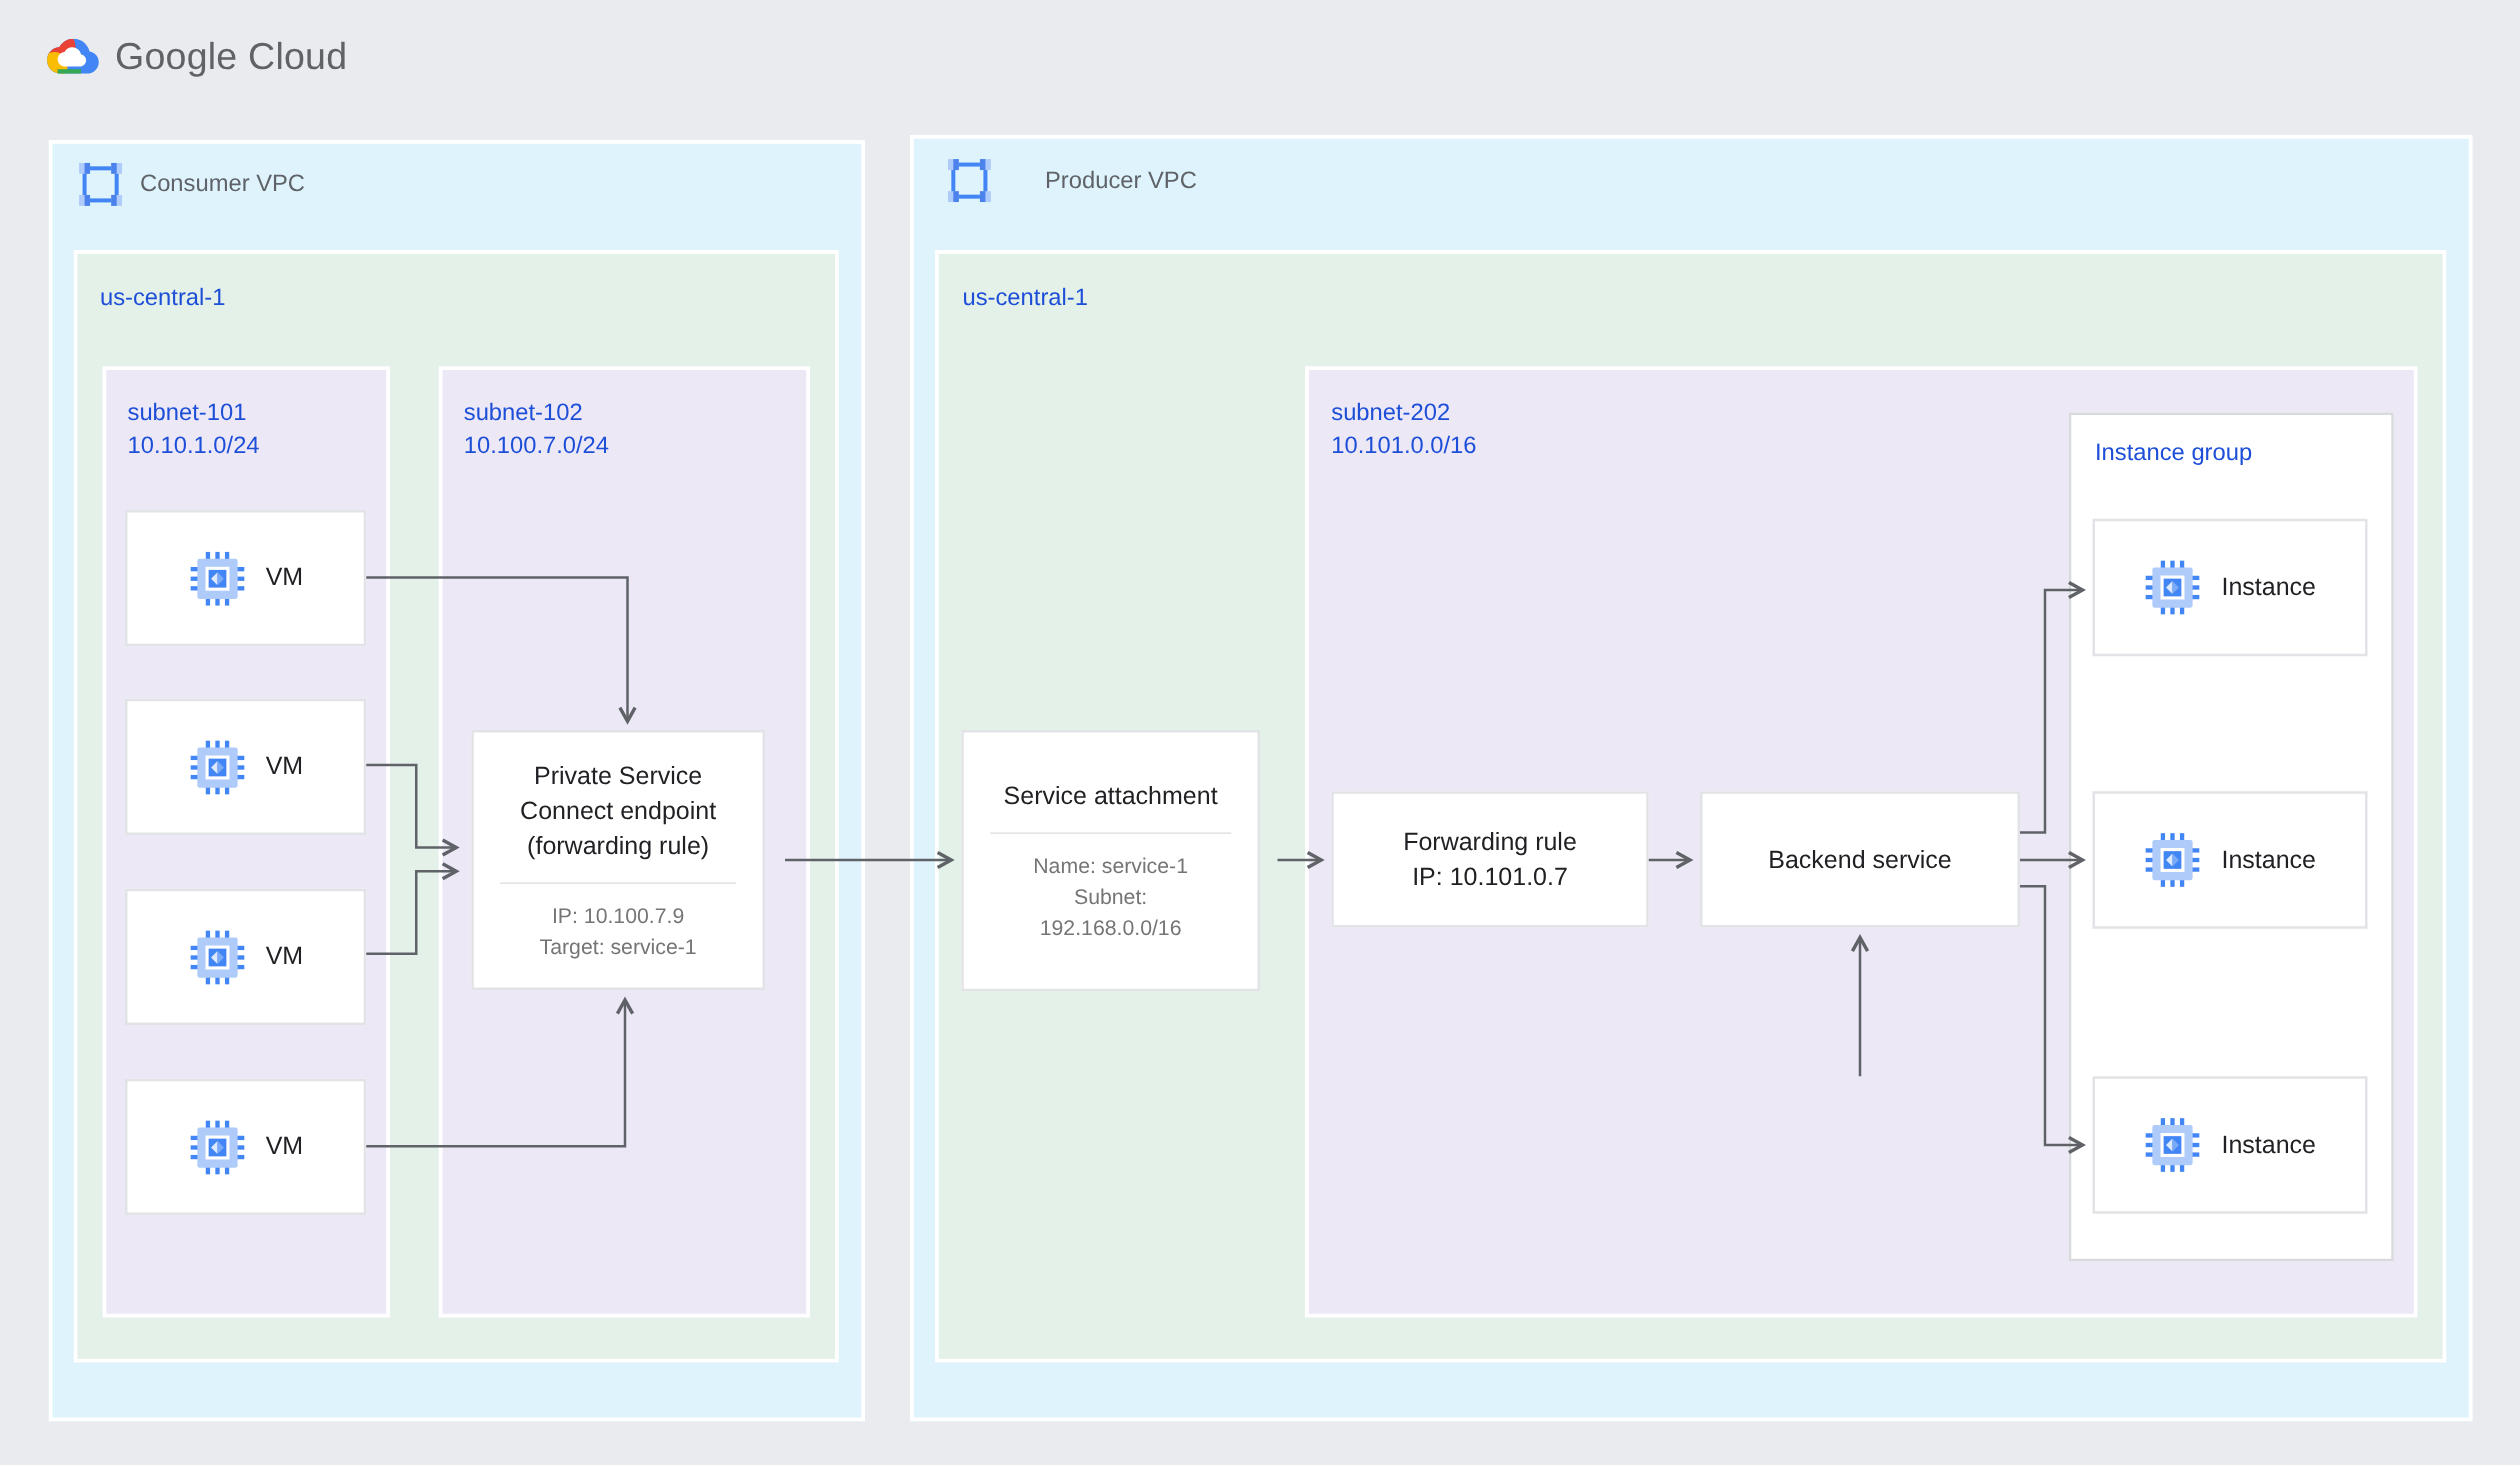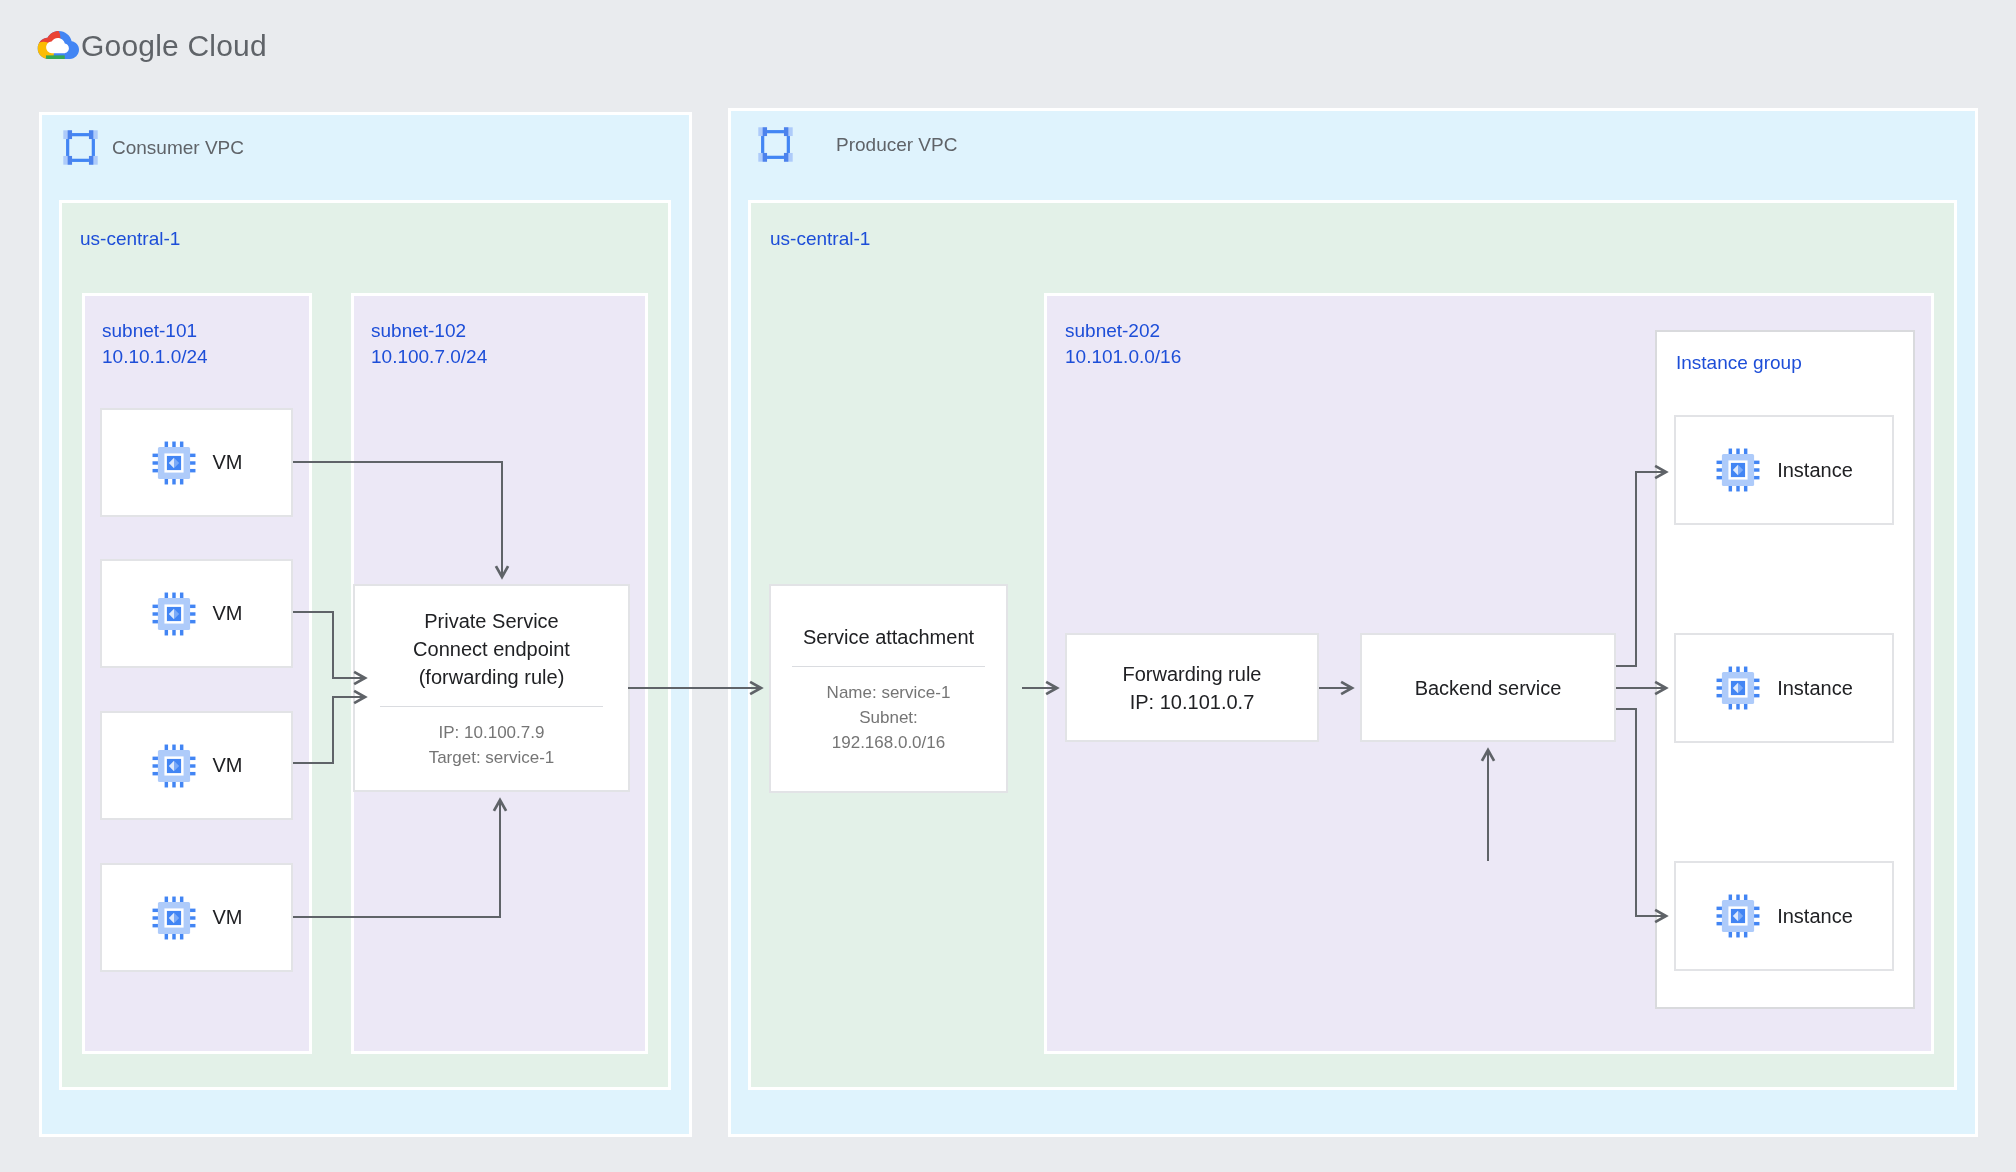--- a/index.html
+++ b/index.html
@@ -22,21 +22,21 @@
   .node{position:absolute;box-sizing:border-box;background:#ffffff;border:2px solid #e2e3e6;}
   .node-center{display:flex;align-items:center;justify-content:center;}
   .node-col{display:flex;flex-direction:column;align-items:center;justify-content:center;text-align:center;}
   .node-row{display:flex;flex-direction:row;align-items:center;justify-content:center;gap:16px;}
   .node-title{font-size:20px;line-height:28px;color:#202124;}
   .node-sub{font-size:17px;line-height:25px;color:#757575;}
   .divider{width:82%;height:1px;background:#dadce0;margin:15px 0 13px 0;}
   .chip-label{font-size:20px;color:#202124;}
   .group-box{position:absolute;box-sizing:border-box;background:#ffffff;border:2px solid #d9dadd;}
   
-  .logo{position:absolute;left:31px;top:26px;display:flex;align-items:center;}
+  .logo{position:absolute;left:31px;top:26px;display:flex;align-items:center;gap:11px;}
   .logo .logo-text{font-size:30px;color:#5f6368;letter-spacing:0.2px;}
   svg.icon{display:block;}
   #arrow-layer{position:absolute;left:0;top:0;pointer-events:none;}
 </style>
 </head>
 <body>
 
 <div id="stage">
 
   <svg width="0" height="0" style="position:absolute" aria-hidden="true">
@@ -136,21 +136,21 @@
       </svg>
     <span class="chip-label">VM</span>
   </div>
 
   <div class="zone zone-subnet" style="left:351px;top:293px;width:297px;height:761px;"></div>
   <div class="zone-label" style="left:371px;top:318px;">
     <span class="line">subnet-102</span>
     <span class="line">10.100.7.0/24</span>
   </div>
 
-  <div class="node node-col" style="left:353px;top:584px;width:277px;height:208px;">
+  <div class="node node-col" style="left:377px;top:584px;width:235px;height:208px;">
     <div class="node-title">
       <div>Private Service</div>
       <div>Connect endpoint</div>
       <div>(forwarding rule)</div>
     </div>
     <div class="divider"></div>
     <div class="node-sub">
       <div>IP: 10.100.7.9</div>
       <div>Target: service-1</div>
     </div>

